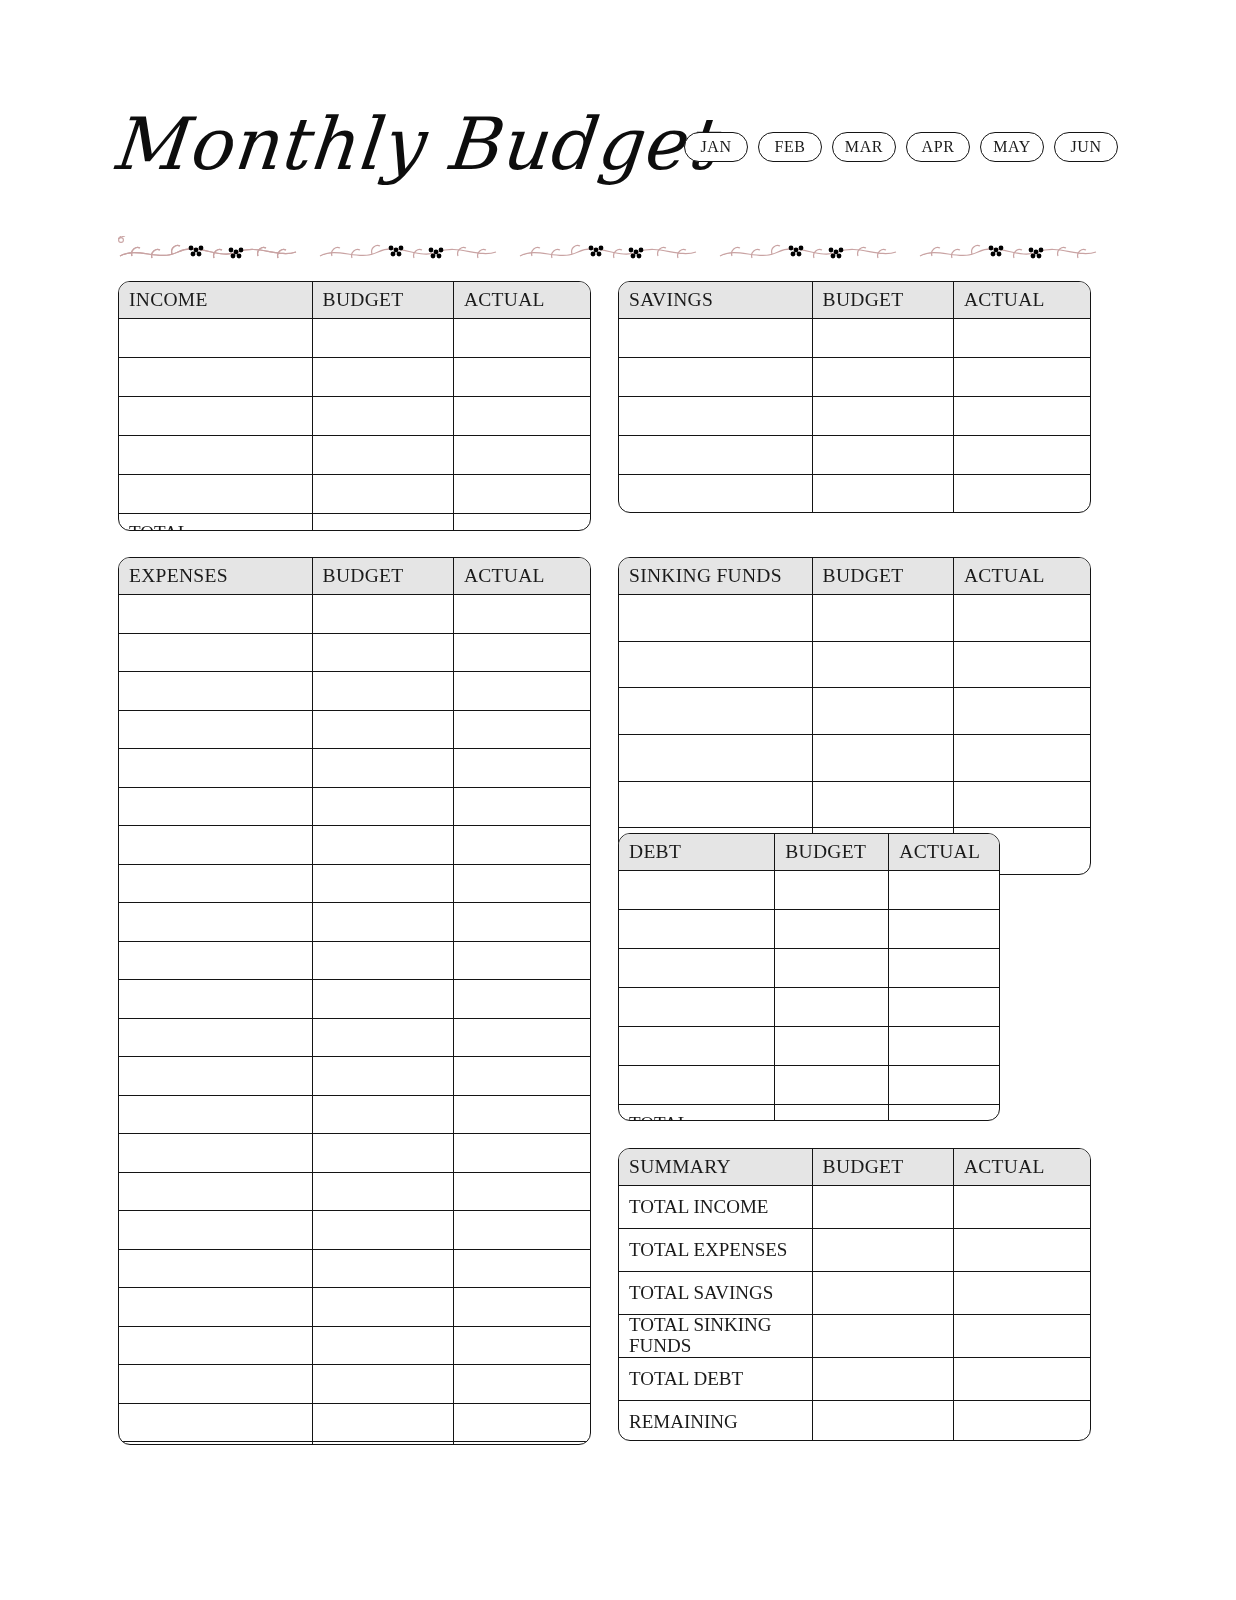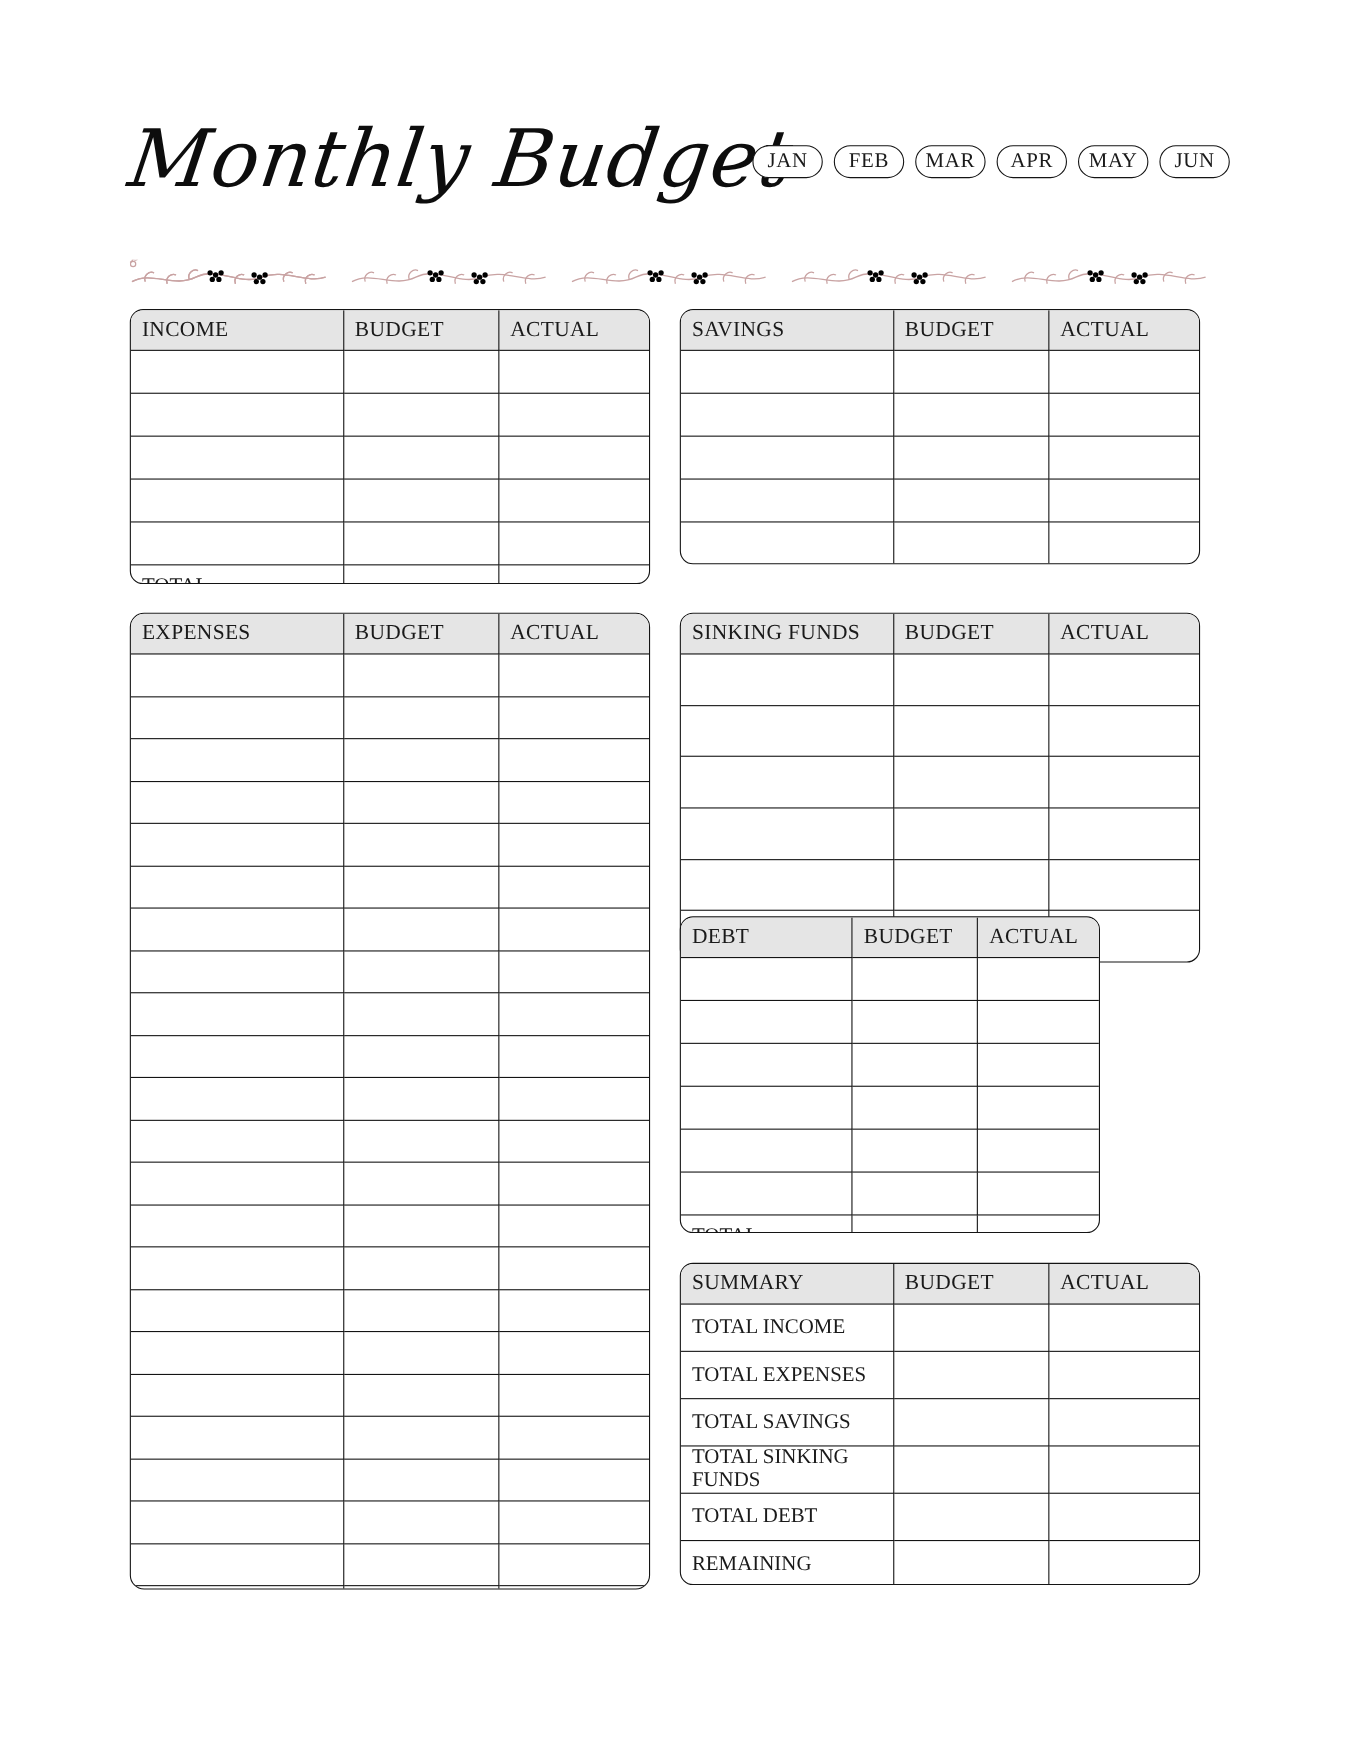--- a/index.html
+++ b/index.html
@@ -53,21 +53,21 @@
     display: flex;
     gap: 10px;
     margin-bottom: 8px;
     justify-content: flex-end;
   }
   .month-pill {
     width: 64px;
     height: 30px;
     border: 1.3px solid #141414;
     border-radius: 15px;
-    font-size: 19px;
+    font-size: 16px;
     letter-spacing: 0.6px;
     display: flex;
     align-items: center;
     justify-content: center;
     box-sizing: border-box;
     background: #fff;
   }
 
   
   .divider {
@@ -116,21 +116,21 @@
   .tbl tr > *:last-child { border-right: none; }
   .tbl thead tr th { border-top: none; }
   .tbl tbody tr:last-child td { border-bottom: none; }
 
   .label-cell { white-space: nowrap; }
   .two-line { font-size: 18px; line-height: 1.05; margin-top: 12px; }
 
   
   #income-table   { left: 118px;  top: 281px;  width: 473px;  height: 250px; }
   #savings-table  { left: 618px;  top: 281px;  width: 473px;  height: 232px; }
-  #expenses-table { left: 118px;  top: 557px;  width: 473px;  height: 888px; border-radius: 13px; }
+  #expenses-table { left: 118px;  top: 557px;  width: 473px;  height: 888px; }
   #sinking-table  { left: 618px;  top: 557px;  width: 473px;  height: 318px; }
   #debt-table     { left: 618px;  top: 833px;  width: 382px;  height: 288px; }
   #summary-table  { left: 618px;  top: 1148px; width: 473px;  height: 293px; }
 
   #expenses-table tbody td { height: 37.5px; }
   #summary-table tbody td { height: 42px; }
 </style>
 </head>
 <body>
 

